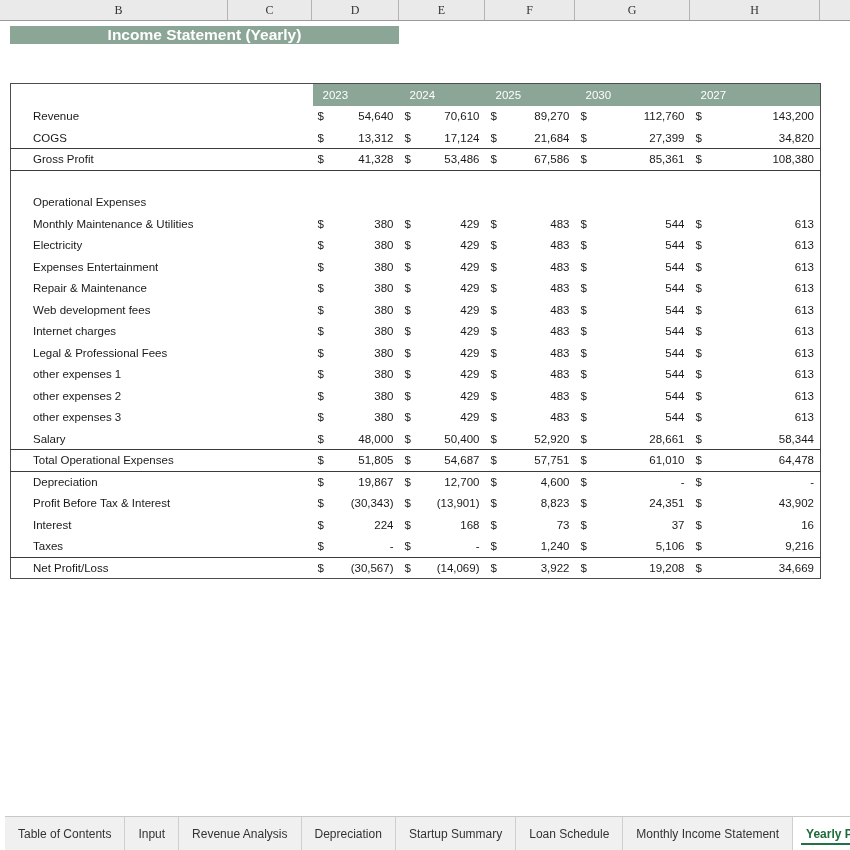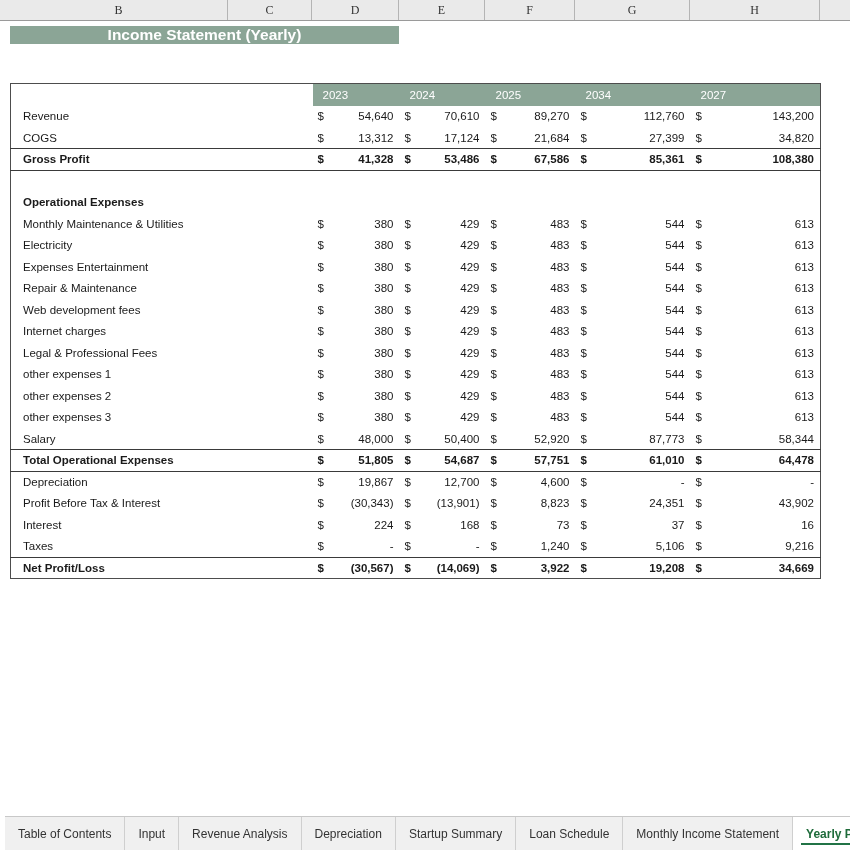--- a/index.html
+++ b/index.html
@@ -81,32 +81,32 @@
   td.hdr-blank { background: #ffffff; }
   td.hdr-year {
     background: #8ba596;
     color: #ffffff;
     font-size: 11.5px;
     text-align: left;
     padding-left: 10px;
   }
 
   td.label {
-    padding-left: 12px;
+    padding-left: 22px;
     text-align: left;
   }
   td.cur {
     text-align: left;
     padding-left: 5px;
   }
   td.val {
     text-align: right;
     padding-right: 6px;
   }
-  tr.bold td { font-weight: bold; }
+  tr.bold td { font-weight: normal; }
 
   
   tr.top-rule > td { border-top: 1.6px solid #3a3a3a; }
   tr.spacer td { height: 21.5px; background: #ffffff; }
 
   
   .tab-bar {
     position: absolute;
     left: 5px; bottom: 0;
     width: 850px; height: 34px;
@@ -173,21 +173,21 @@
       <col style="width: 93px;">
       <col style="width: 22px;">
       <col style="width: 108px;">
     </colgroup>
     <tbody>
       <tr class="year-row">
         <td class="hdr-blank"></td>
         <td class="hdr-year" colspan="2">2023</td>
         <td class="hdr-year" colspan="2">2024</td>
         <td class="hdr-year" colspan="2">2025</td>
-        <td class="hdr-year" colspan="2">2034</td>
+        <td class="hdr-year" colspan="2">2030</td>
         <td class="hdr-year" colspan="2">2027</td>
       </tr>
       <tr class="">
         <td class="label">Revenue</td>
         <td class="cur">$</td>
         <td class="val">54,640</td>
         <td class="cur">$</td>
         <td class="val">70,610</td>
         <td class="cur">$</td>
         <td class="val">89,270</td>
@@ -380,21 +380,21 @@
       </tr>
       <tr class="">
         <td class="label">Salary</td>
         <td class="cur">$</td>
         <td class="val">48,000</td>
         <td class="cur">$</td>
         <td class="val">50,400</td>
         <td class="cur">$</td>
         <td class="val">52,920</td>
         <td class="cur">$</td>
-        <td class="val">87,773</td>
+        <td class="val">28,661</td>
         <td class="cur">$</td>
         <td class="val">58,344</td>
       </tr>
       <tr class="bold top-rule">
         <td class="label">Total Operational Expenses</td>
         <td class="cur">$</td>
         <td class="val">51,805</td>
         <td class="cur">$</td>
         <td class="val">54,687</td>
         <td class="cur">$</td>

